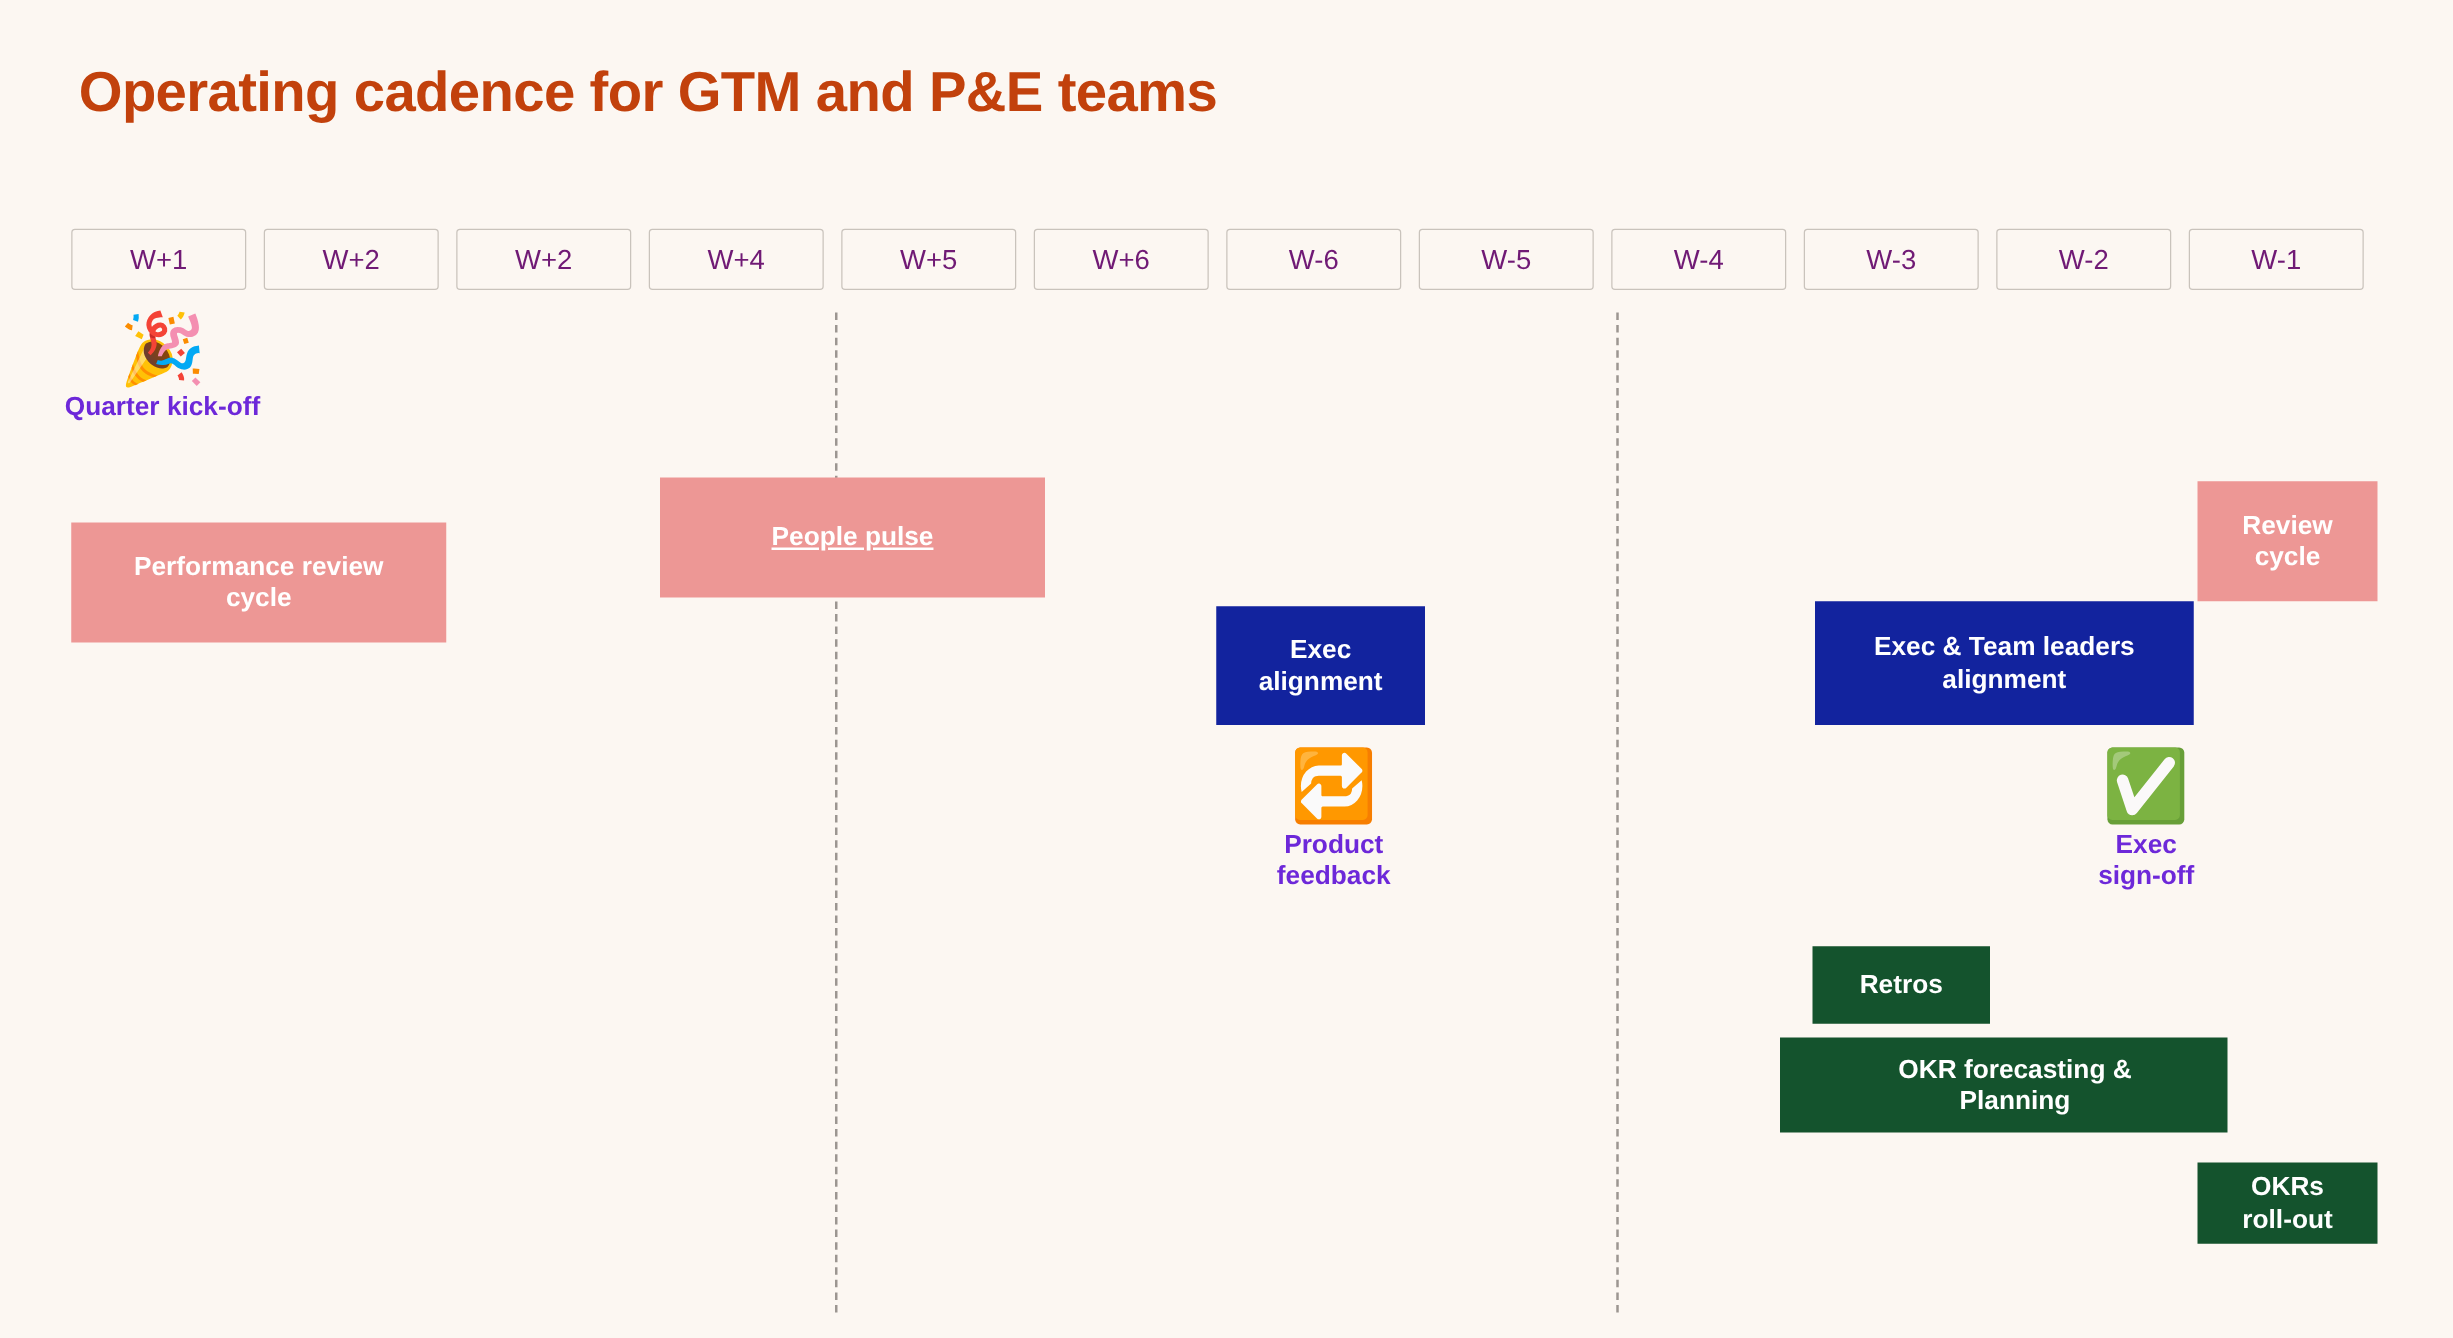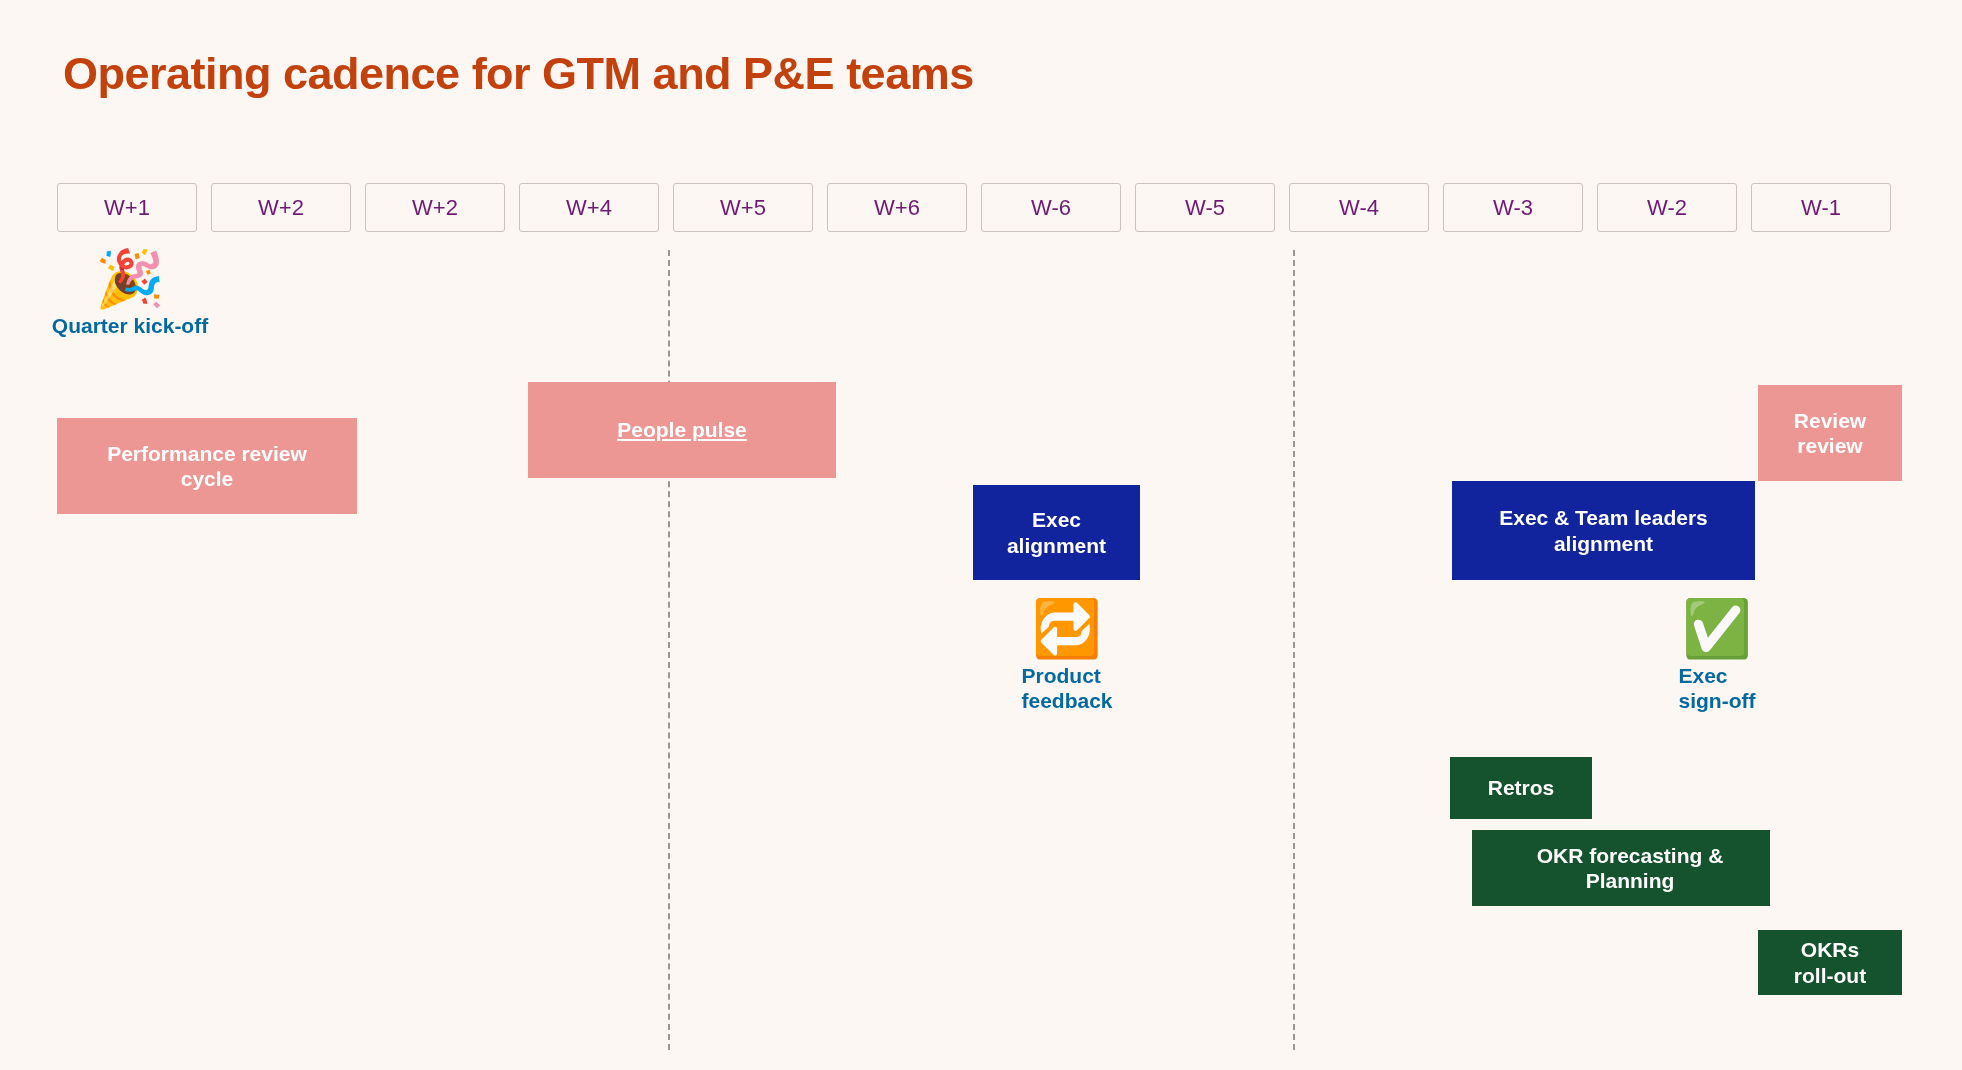--- a/index.html
+++ b/index.html
@@ -79,21 +79,22 @@
     line-height: 60px;
     height: 62px;
     display: flex;
     align-items: center;
     justify-content: center;
   }
   .milestone-label {
     margin-top: 4px;
     font-size: 21px;
     font-weight: bold;
-    color: #0369a1;
+    color: #6d28d9;
+    text-align: center;
     line-height: 1.18;
     white-space: pre-line;
   }
 
   
   .bar {
     position: absolute;
     box-sizing: border-box;
     display: flex;
     align-items: center;
@@ -138,21 +139,21 @@
     <div class="milestone-emoji">🎉</div>
     <div class="milestone-label">Quarter kick-off</div>
   </div>
 
   <div class="bar pink" style="left:57px; top:382px; width:300px; height:96px;margin-top:36px;">Performance review
 cycle</div>
 
   <div class="bar pink" style="left:528px; top:382px; width:308px; height:96px;text-decoration:underline;">People pulse</div>
 
   <div class="bar pink" style="left:1758px; top:385px; width:144px; height:96px;">Review
-review</div>
+cycle</div>
 
   <div class="bar navy" style="left:973px; top:485px; width:167px; height:95px;">Exec
 alignment</div>
 
 
   <div class="bar navy" style="left:1452px; top:481px; width:303px; height:99px;">Exec &amp; Team leaders
 alignment</div>
 
   <div class="milestone" style="left:982px; top:598px;">
     <div class="milestone-emoji">🔁</div>
@@ -161,19 +162,19 @@
   </div>
 
   <div class="milestone" style="left:1632px; top:598px;">
     <div class="milestone-emoji">✅</div>
     <div class="milestone-label">Exec
 sign-off</div>
   </div>
 
   <div class="bar teal" style="left:1450px; top:757px; width:142px; height:62px;">Retros</div>
 
-  <div class="bar teal" style="left:1472px; top:830px; width:298px; height:76px;padding-left:28px;">OKR forecasting &amp;
+  <div class="bar teal" style="left:1424px; top:830px; width:358px; height:76px;padding-left:28px;">OKR forecasting &amp;
 Planning</div>
 
   <div class="bar teal" style="left:1758px; top:930px; width:144px; height:65px;">OKRs
 roll-out</div>
 
 </div>
 
 </body></html>

